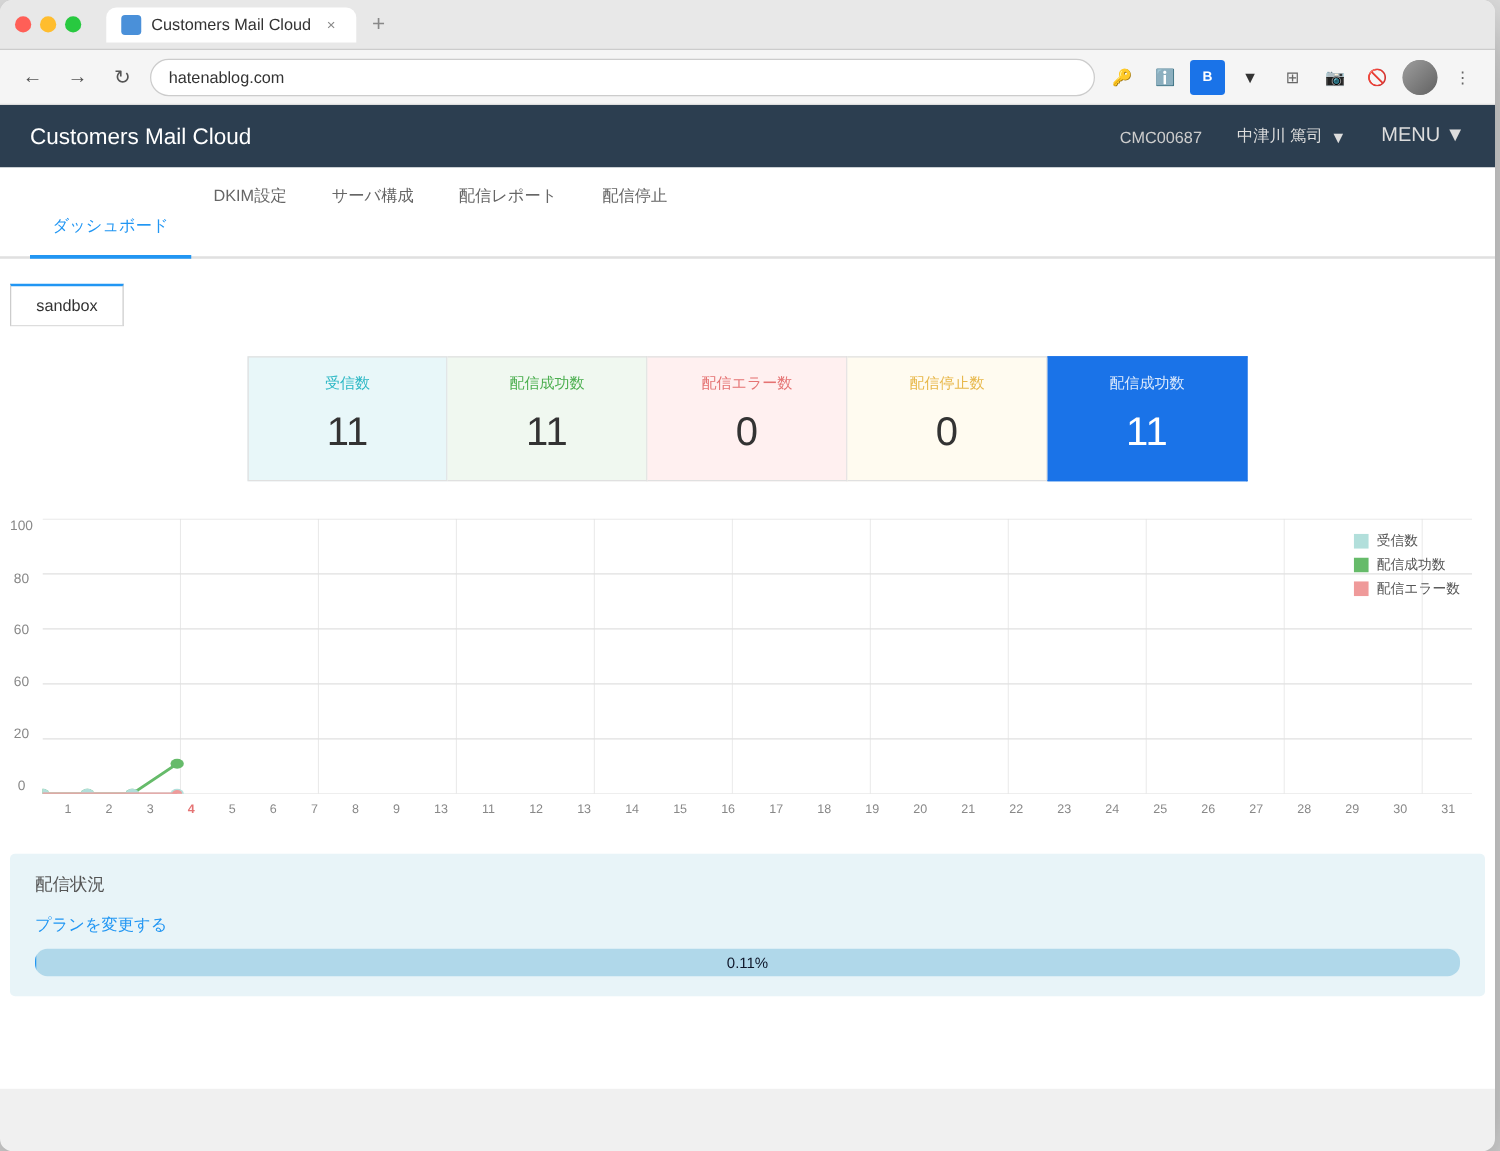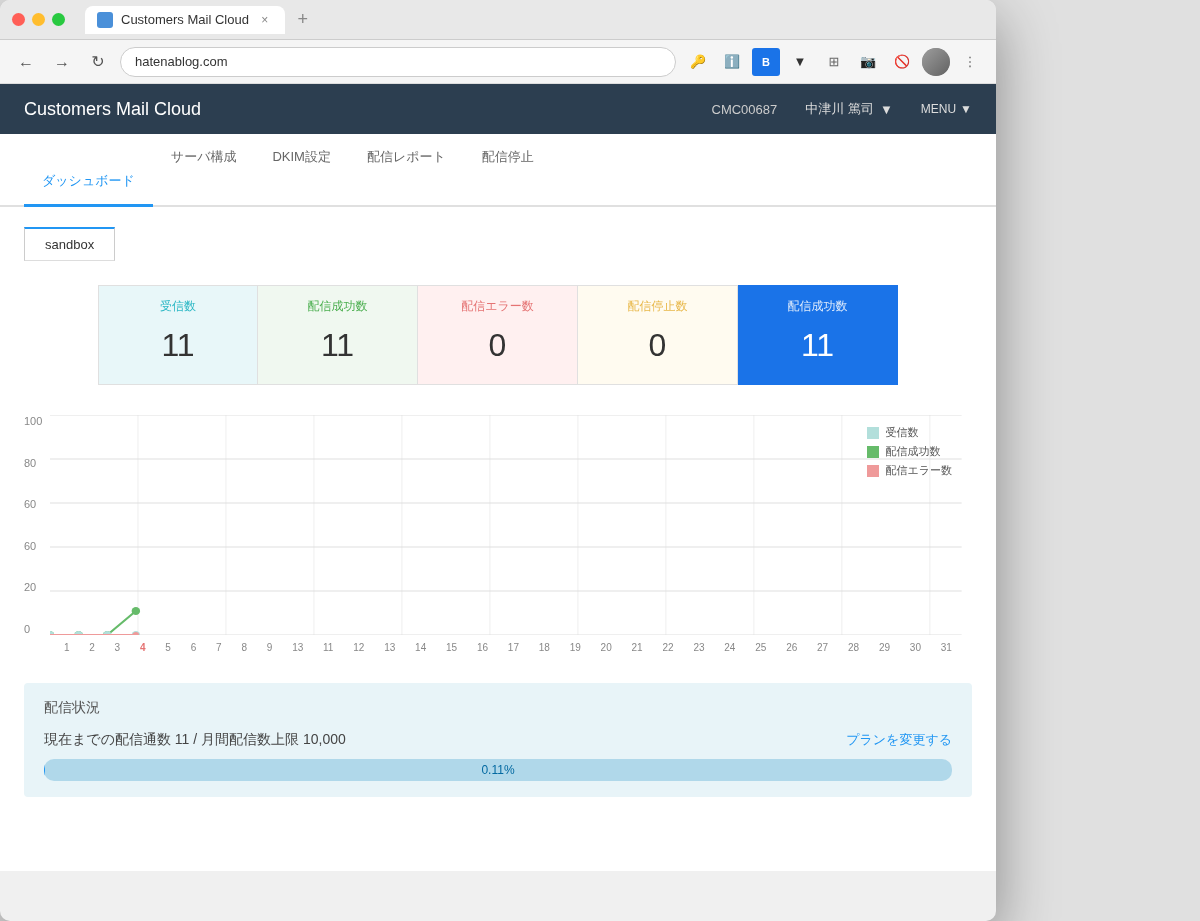--- a/index.html
+++ b/index.html
@@ -4,21 +4,21 @@
   <style>
     * { box-sizing: border-box; margin: 0; padding: 0; }
     body {
       background: #e0e0e0;
       font-family: -apple-system, BlinkMacSystemFont, "Helvetica Neue", Arial, sans-serif;
       font-size: 14px;
     }
 
     
     .browser-window {
-      width: 996px;
+      width: 1196px;
       min-height: 921px;
       background: #f0f0f0;
       border-radius: 10px;
       overflow: hidden;
       box-shadow: 0 20px 60px rgba(0,0,0,0.4);
     }
 
     .browser-titlebar {
       background: #e8e8e8;
       height: 40px;
@@ -167,21 +167,21 @@
       color: #ddd;
       cursor: pointer;
     }
 
     .menu-btn {
       display: flex;
       align-items: center;
       gap: 4px;
       color: #ddd;
       cursor: pointer;
-      font-size: 12px;
+      font-size: 16px;
     }
 
     
     .app-content {
       background: #fff;
       min-height: calc(921px - 134px);
     }
 
     
     .tab-nav {
@@ -202,21 +202,21 @@
     }
 
     .tab-nav-item.active {
       color: #2196f3;
       border-bottom: 3px solid #2196f3;
       margin-top: 24px;
     }
 
     
     .content-area {
-      padding: 20px 24px;
+      padding: 20px 8px;
     }
 
     
     .sandbox-tabs {
       display: flex;
       margin-bottom: 24px;
     }
 
     .sandbox-tab {
       padding: 8px 20px;
@@ -291,21 +291,21 @@
       position: relative;
     }
 
     .chart-y-axis {
       display: flex;
       flex-direction: column;
       justify-content: space-between;
       padding-right: 8px;
       font-size: 11px;
       color: #888;
-      text-align: left;
+      text-align: center;
       height: 220px;
     }
 
     .chart-main {
       flex: 1;
       position: relative;
     }
 
     .chart-svg {
       width: 100%;
@@ -385,21 +385,21 @@
       align-items: center;
       justify-content: center;
     }
 
     .progress-text {
       position: absolute;
       left: 50%;
       top: 50%;
       transform: translate(-50%, -50%);
       font-size: 12px;
-      color: #0369a1;
+      color: #0f172a;
     }
   </style>
 </head>
 <body>
 
 <div class="browser-window">
 
   <div class="browser-titlebar">
     <div class="browser-dots">
       <div class="dot dot-red"></div>
@@ -451,24 +451,24 @@
           <span>▼</span>
         </div>
       </div>
     </div>
 
     <div class="tab-nav">
       <div class="tab-nav-item active">
         <span>ダッシュボード</span>
       </div>
       <div class="tab-nav-item">
+        <span>DKIM設定</span>
+      </div>
+      <div class="tab-nav-item">
         <span>サーバ構成</span>
-      </div>
-      <div class="tab-nav-item">
-        <span>DKIM設定</span>
       </div>
       <div class="tab-nav-item">
         <span>配信レポート</span>
       </div>
       <div class="tab-nav-item">
         <span>配信停止</span>
       </div>
     </div>
 
     <div class="content-area">
@@ -613,21 +613,20 @@
           <span>28</span>
           <span>29</span>
           <span>30</span>
           <span>31</span>
         </div>
       </div>
 
       <div class="delivery-status">
         <div class="delivery-status-title">配信状況</div>
         <div class="delivery-info-row">
-          <span class="delivery-info-text">現在までの配信通数 11 / 月間配信数上限 10,000</span>
           <a class="plan-change-link" href="#">プランを変更する</a>
         </div>
         <div class="progress-bar-container">
           <div class="progress-bar" style="width: 0.11%;">
           </div>
           <span class="progress-text">0.11%</span>
         </div>
       </div>
 
     </div>

